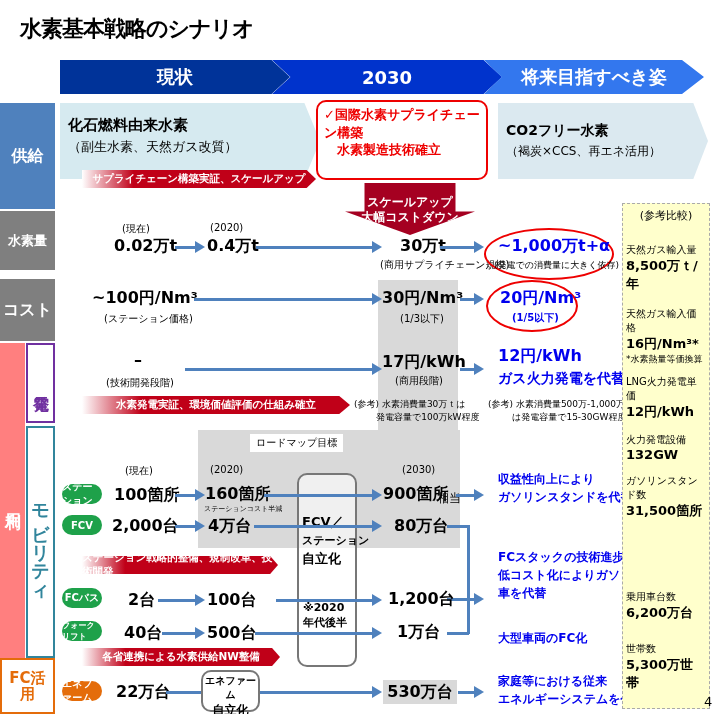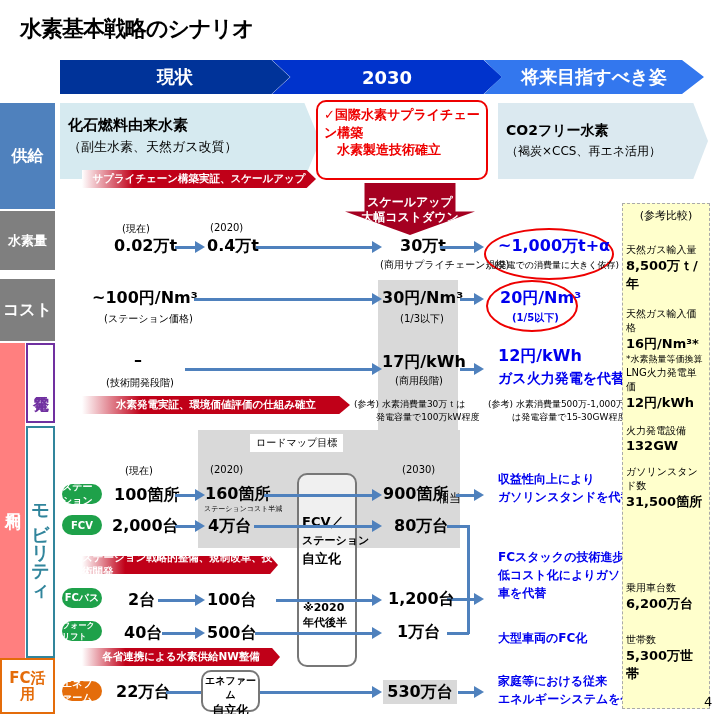--- a/index.html
+++ b/index.html
@@ -212,21 +212,21 @@
   <div>エネルギーシステムを代替</div>
 </div>
 
 <div class="abs ref">
   <div style="text-align:center;font-size:11px">(参考比較)</div>
   <div class="lbl">天然ガス輸入量</div>
   <div class="val">8,500万ｔ/年</div>
   <div class="lbl" style="margin-top:14px">天然ガス輸入価格</div>
   <div class="val">16円/Nm³*</div>
   <div style="font-size:9px">*水素熱量等価換算</div>
-  <div class="lbl" style="margin-top:0">LNG火力発電単価</div>
+  <div class="lbl" style="margin-top:9px">LNG火力発電単価</div>
   <div class="val">12円/kWh</div>
   <div class="lbl" style="margin-top:12px">火力発電設備</div>
   <div class="val">132GW</div>
   <div class="lbl" style="margin-top:12px">ガソリンスタンド数</div>
   <div class="val">31,500箇所</div>
   <div class="lbl" style="margin-top:70px">乗用車台数</div>
   <div class="val">6,200万台</div>
   <div class="lbl" style="">世帯数</div>
   <div class="val">5,300万世帯</div>
 </div>

